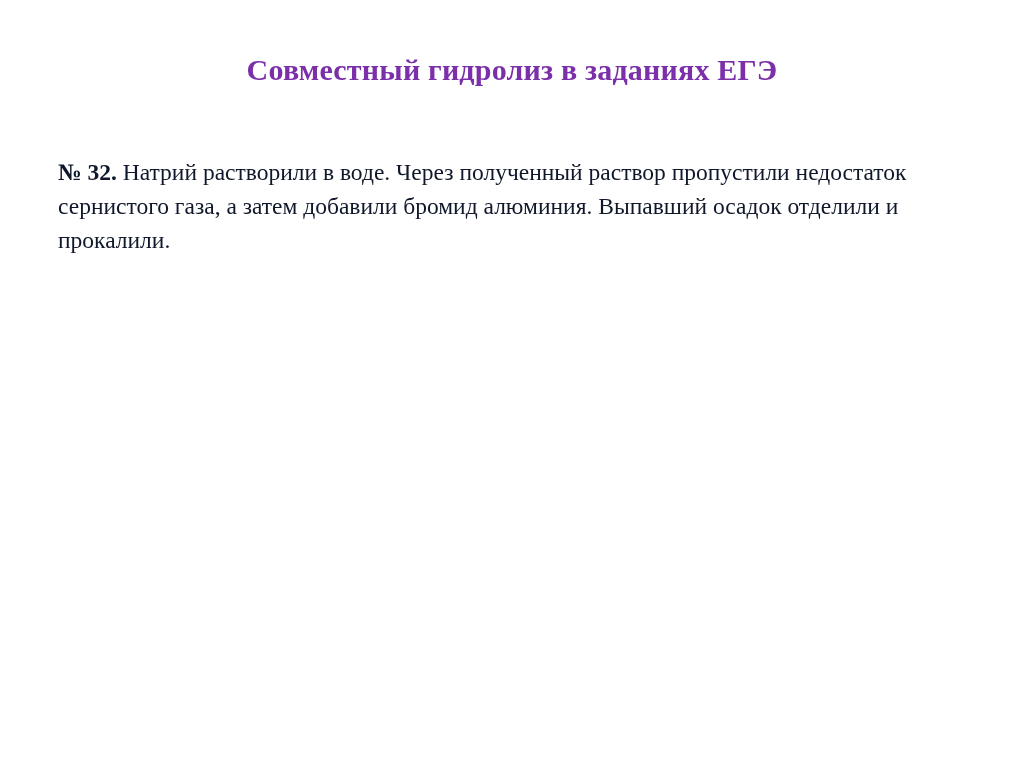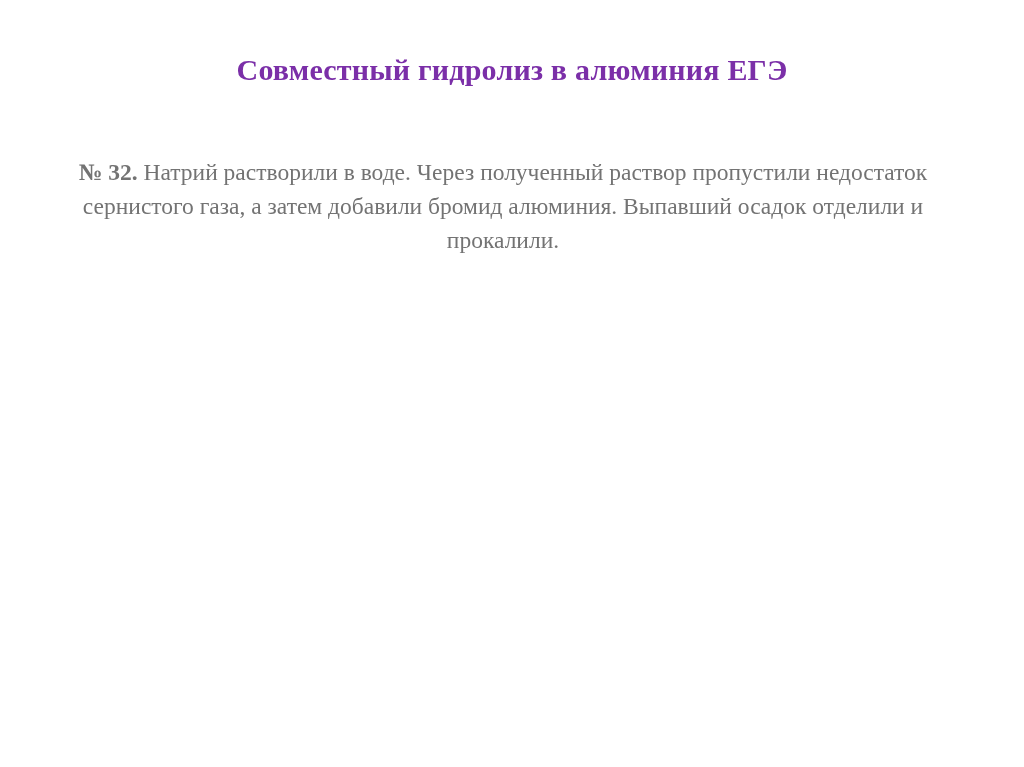--- a/index.html
+++ b/index.html
@@ -34,34 +34,34 @@
     letter-spacing: 0.2px;
   }
   .slide-body {
     position: absolute;
     left: 58px;
     top: 155px;
     width: 890px;
     font-family: "Liberation Serif", serif;
     font-size: 23.5px;
     line-height: 34px;
-    color: #737373;
-    text-align: center;
+    color: #0f172a;
+    text-align: left;
   }
   .task-number {
     font-weight: bold;
   }
   .task-text {
     font-weight: normal;
   }
 </style>
 </head>
 <body>
 
 <div class="slide">
 
-  <div class="slide-title">Совместный гидролиз в алюминия ЕГЭ</div>
+  <div class="slide-title">Совместный гидролиз в заданиях ЕГЭ</div>
 
   <div class="slide-body">
     <span class="task-number">№ 32.</span><span> </span><span class="task-text">Натрий растворили в воде. Через полученный раствор пропустили недостаток сернистого газа, а затем добавили бромид алюминия. Выпавший осадок отделили и прокалили.</span>
   </div>
 
 </div>
 
 </body></html>

